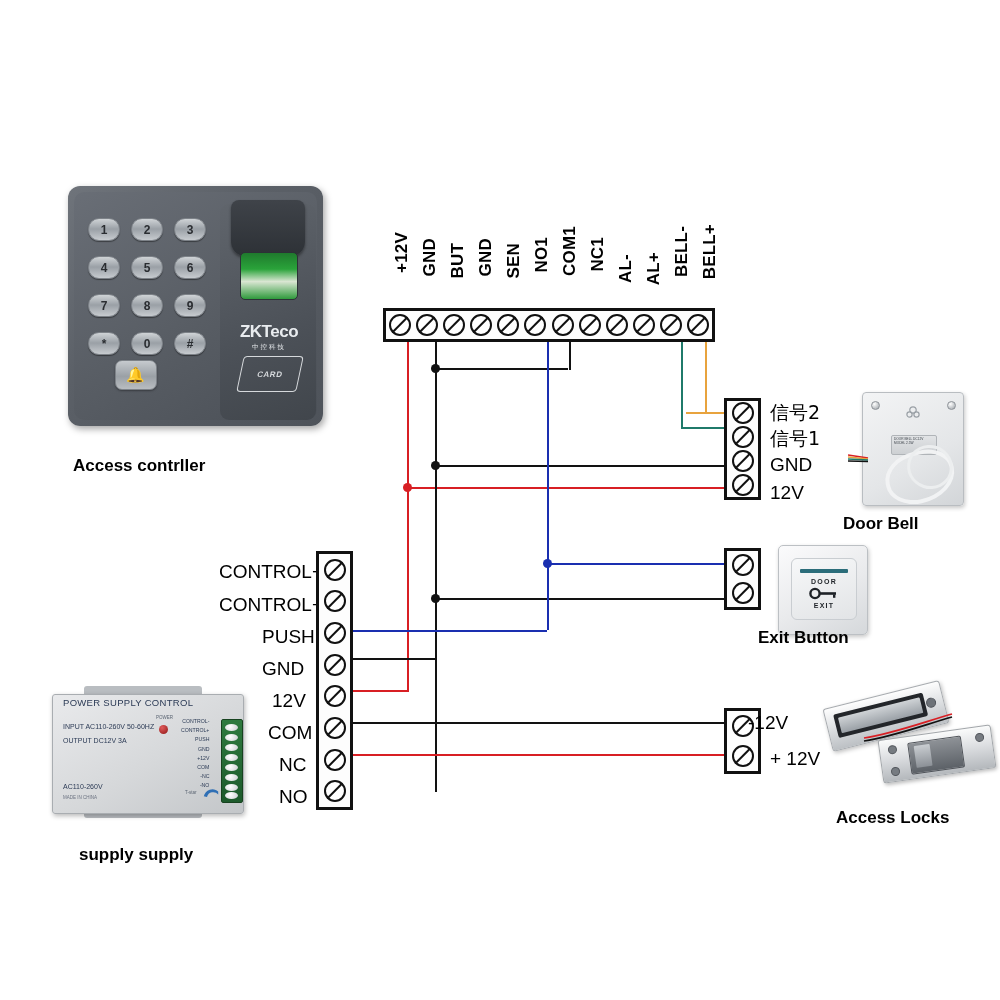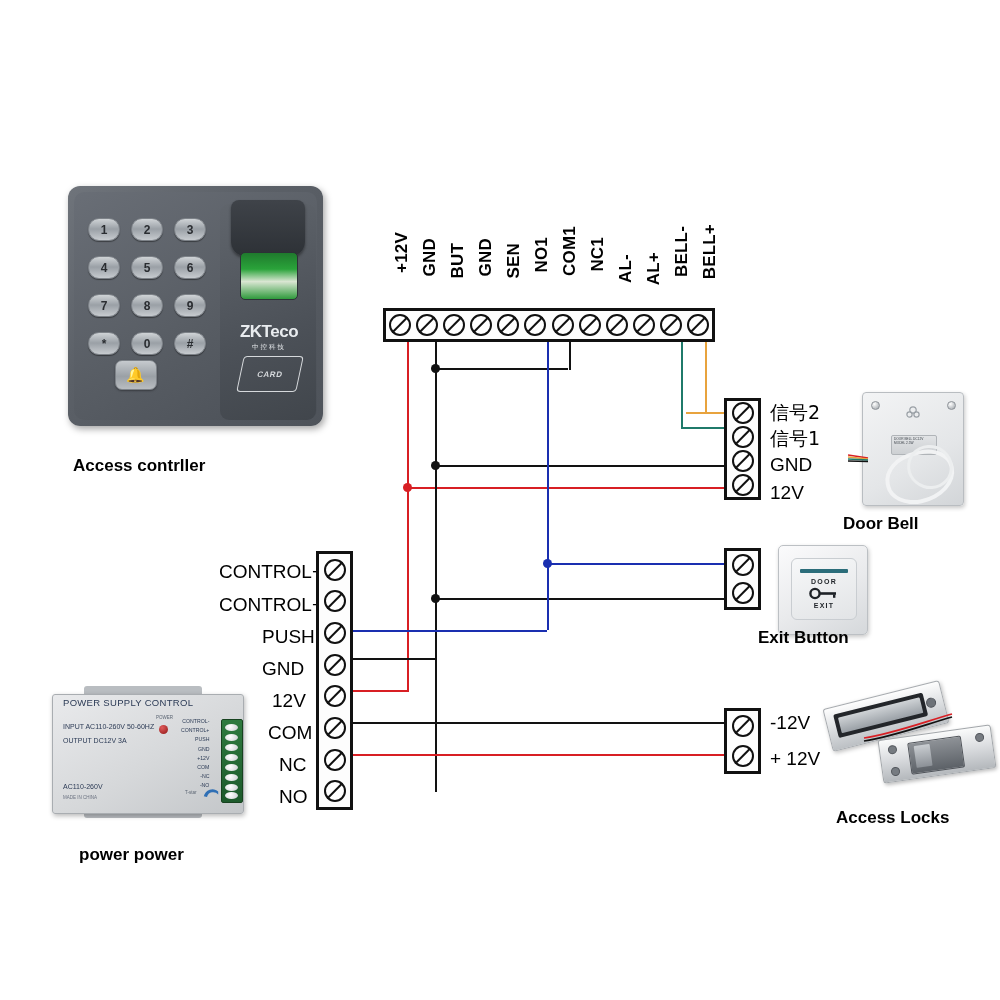--- a/index.html
+++ b/index.html
@@ -242,21 +242,21 @@
 
   <div class="tblock vert" style="left:724px;top:548px;width:37px;height:62px;">
     <div class="screw"></div>
     <div class="screw"></div>
   </div>
 
   <div class="tblock vert" style="left:724px;top:708px;width:37px;height:66px;">
     <div class="screw"></div>
     <div class="screw"></div>
   </div>
-  <div class="hlabel" style="left:770px;top:712px;">-12V</div>
+  <div class="hlabel" style="left:748px;top:712px;">-12V</div>
   <div class="hlabel" style="left:770px;top:748px;">+ 12V</div>
 
   <div class="wire wv" style="left:407px;top:342px;height:145px;border-color:#d81f24;"></div>
   <div class="wire wh" style="left:407px;top:487px;width:317px;border-color:#d81f24;"></div>
   <div class="wire wv" style="left:407px;top:487px;height:203px;border-color:#d81f24;"></div>
   <div class="wire wh" style="left:353px;top:690px;width:56px;border-color:#d81f24;"></div>
   <div class="dot" style="left:403px;top:483px;background:#d81f24;"></div>
 
   <div class="wire wv" style="left:435px;top:342px;height:450px;border-color:#121212;"></div>
 
@@ -320,21 +320,21 @@
         <div class="ps-pin" style="top:54px;"></div>
         <div class="ps-pin" style="top:64px;"></div>
         <div class="ps-pin" style="top:72px;"></div>
       </div>
       <svg class="ps-logo" viewBox="0 0 20 14">
         <path d="M1 11 A11 11 0 0 1 19 5 L19 9 A8 8 0 0 0 5 12 Z" fill="#2f6fb5"></path>
       </svg>
       <div style="position:absolute;left:132px;top:95px;font-size:4.5px;color:#5a6472;">T-star</div>
     </div>
   </div>
-  <div class="caption" style="left:79px;top:845px;">power power</div>
+  <div class="caption" style="left:79px;top:845px;">supply supply</div>
 
   <div id="bell-dev">
     <div class="bell-plate">
       <div class="bell-screw" style="left:8px;top:8px;"></div>
       <div class="bell-screw" style="left:84px;top:8px;"></div>
       <svg class="bell-key" viewBox="0 0 16 16">
         <circle cx="8" cy="5" r="3.2" fill="none" stroke="#9aa0a6" stroke-width="1.2"></circle>
         <circle cx="4.5" cy="9.5" r="2.6" fill="none" stroke="#9aa0a6" stroke-width="1.2"></circle>
         <circle cx="11.5" cy="9.5" r="2.6" fill="none" stroke="#9aa0a6" stroke-width="1.2"></circle>
       </svg>

